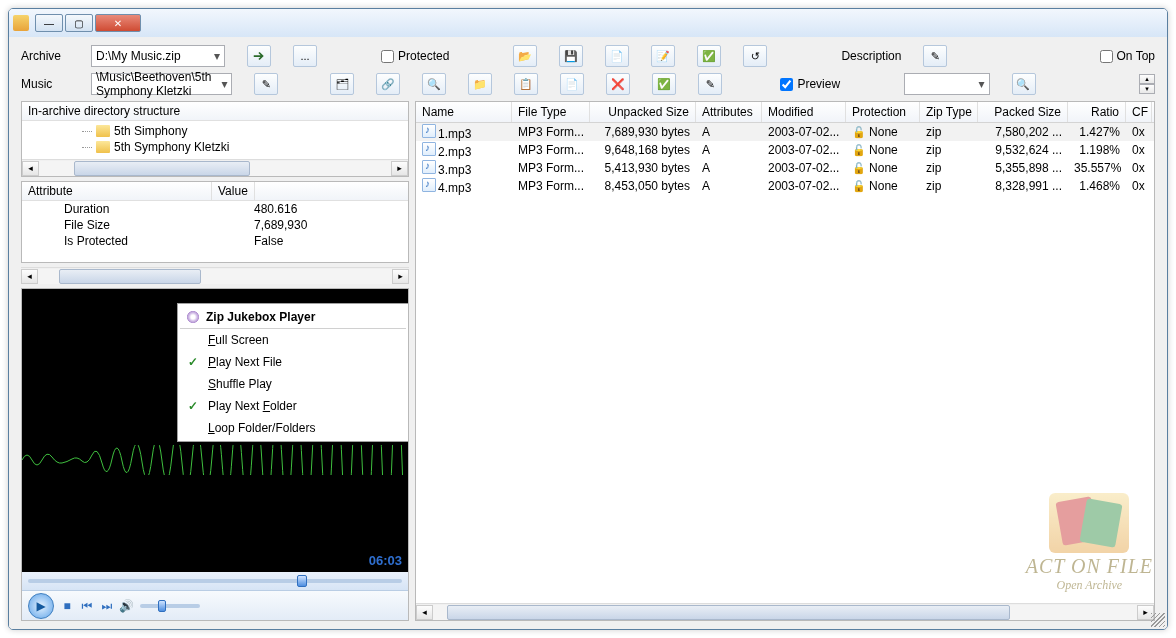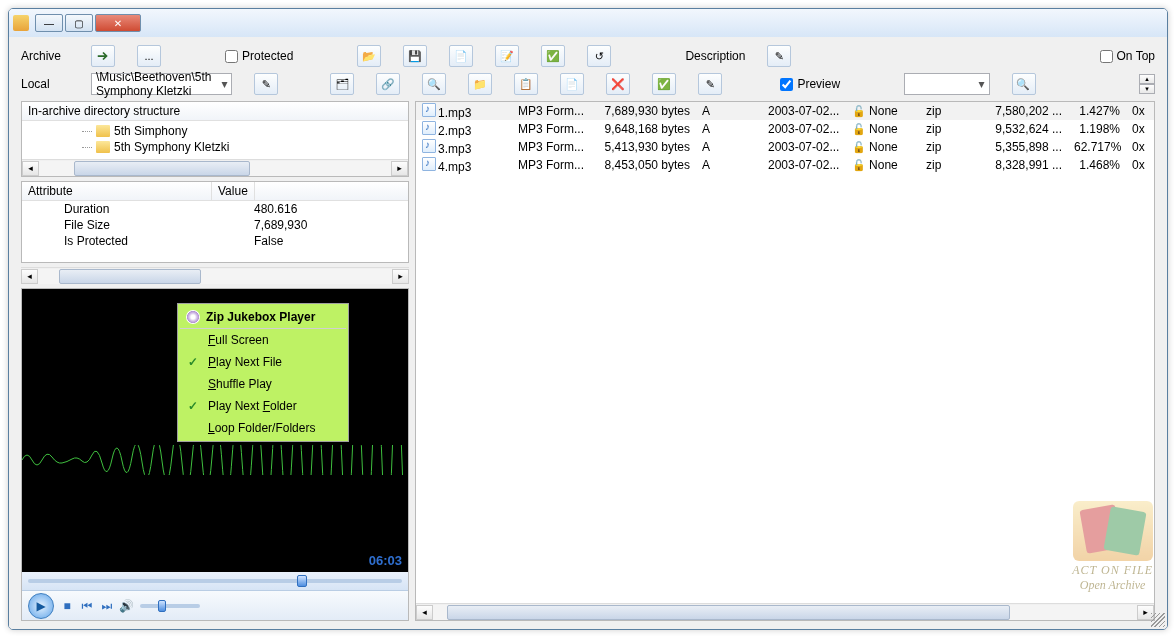--- a/index.html
+++ b/index.html
@@ -40,21 +40,21 @@
 .attr-header .col:first-child { width:190px;}
 .attr-body { flex:1; overflow:hidden;}
 .attr-row { display:flex;margin-left:36px;}
 .attr-row .cell { padding:1px 6px;}
 .attr-row .cell:first-child { width:190px;}
 .player-panel { flex:1; display:flex; flex-direction:column; background:#000; position:relative;}
 .vis { flex:1; position:relative; overflow:hidden;}
 .wave { position:absolute; left:0; right:0; top:55%; height:30px;}
 .wave path { stroke:#3fbf3f; stroke-width:1; fill:none;}
 .time { position:absolute; right:6px; bottom:4px; color:#2f6fd0; font-size:13px; font-weight:bold;}
-.ctx-menu { position:absolute; left:155px; top:14px; width:172px; background:#bef264; border:1px solid #a0a0a0; box-shadow:2px 2px 4px rgba(0,0,0,0.3); padding:2px;}
+.ctx-menu { position:absolute; left:155px; top:14px; width:232px; background:#ffffff; border:1px solid #a0a0a0; box-shadow:2px 2px 4px rgba(0,0,0,0.3); padding:2px;}
 .ctx-header { display:flex; align-items:center; gap:6px; padding:4px 6px; font-weight:bold; border-bottom:1px solid #d0d0d0;}
 .ctx-header .cd-icon { width:14px;height:14px;border-radius:50%; background:radial-gradient(#fff 20%,#d4c0e8 40%,#b090d0 60%,#fff 62%);}
 .ctx-item { display:flex; align-items:center; padding:4px 6px 4px 28px; position:relative; cursor:default;}
 .ctx-item .chk { position:absolute; left:8px; color:#2a8a2a; font-weight:bold;}
 .ctx-item u { text-decoration:underline;}
 .seek-bar { height:18px; background:linear-gradient(#eaf1fb,#d6e4f5); display:flex; align-items:center; padding:0 6px;}
 .seek-track { flex:1; height:4px; background:#b8cde6; border-radius:2px; position:relative;}
 .seek-thumb { position:absolute; top:-4px; width:10px; height:12px; background:linear-gradient(#cfe3ff,#4f8fe0); border:1px solid #2f6fbf; border-radius:2px;}
 .controls { height:30px; background:linear-gradient(#f7fafd,#e3ecf7); display:flex; align-items:center; gap:6px; padding:0 6px; border-top:1px solid #b9cde4;}
 .play-btn { width:26px;height:26px;border-radius:50%; background:radial-gradient(#e3f1ff,#5fa3e8); border:1px solid #3f7fc0; display:flex;align-items:center;justify-content:center; color:#155a9f;}
@@ -69,21 +69,21 @@
 .grid-row.sel { background:#f2f2f2;}
 .gc { padding:0 6px; white-space:nowrap; overflow:hidden;}
 .mp3-icon { width:14px;height:14px; display:inline-block; margin-right:2px; background:linear-gradient(#fff,#e0eefc); border:1px solid #8fb4e0; border-radius:1px; position:relative;}
 .mp3-icon::after { content:"♪"; position:absolute; left:2px; top:-1px; font-size:10px; color:#2f6fbf;}
 .lock-icon { color:#2a9a4a; font-size:11px;}
 .c-name{width:96px;} .c-ft{width:78px;} .c-us{width:106px;text-align:right;} .c-at{width:66px;} .c-mod{width:84px;} .c-prot{width:74px;} .c-zt{width:58px;} .c-ps{width:90px;text-align:right;} .c-ratio{width:58px;text-align:right;} .c-cf{width:26px;}
 .watermark { position:absolute; right:14px; bottom:36px; text-align:center; opacity:0.55; font-style:italic; pointer-events:none;}
 .watermark .wm-icon { width:80px;height:60px; margin:0 auto 2px; background:linear-gradient(#f6e0a0,#e8b060); border-radius:6px; position:relative;}
 .watermark .wm-icon::before{content:"";position:absolute;left:10px;top:6px;width:36px;height:44px;background:#d05050;border-radius:3px;transform:rotate(-10deg);}
 .watermark .wm-icon::after{content:"";position:absolute;right:10px;top:8px;width:36px;height:44px;background:#50a060;border-radius:3px;transform:rotate(10deg);}
-.watermark .l1 { font-family:"Times New Roman",serif; font-size:12px; color:#8a7a3a; letter-spacing:1px;}
+.watermark .l1 { font-family:"Times New Roman",serif; font-size:20px; color:#8a7a3a; letter-spacing:1px;}
 .watermark .l2 { font-family:"Times New Roman",serif; font-size:12px; color:#8a7a3a;}
 .resize-grip { position:absolute; right:2px; bottom:2px; width:14px;height:14px; background:repeating-linear-gradient(135deg,#999,#999 1px,transparent 1px,transparent 3px);}
 .spinner { width:16px; display:flex; flex-direction:column;}
 .spinner .sp { height:10px; border:1px solid #abadb3; background:linear-gradient(#fdfdfd,#e8e8e8); font-size:7px; display:flex;align-items:center;justify-content:center;}
 </style>
 </head>
 <body>
 
 <div class="window">
   <div class="titlebar">
@@ -92,20 +92,23 @@
       <div class="win-btn">—</div>
       <div class="win-btn">▢</div>
       <div class="win-btn close">✕</div>
     </div>
   </div>
 
   <div class="content">
 
     <div class="row">
       <span class="lbl">Archive</span>
+      <div class="combo">
+          <span>D:\My Music.zip</span>
+        </div>
       <div class="icon-btn">
           <svg viewBox="0 0 16 16">
             <path d="M2 8h9M8 4l4 4-4 4" stroke="#2a6a2a" stroke-width="2" fill="none"></path>
           </svg>
         </div>
       <div class="icon-btn">...</div>
       <div style="width:20px"></div>
       <label class="check">
           <input type="checkbox" style="">
           <span>Protected</span>
@@ -121,21 +124,21 @@
       <span>Description</span>
       <div class="icon-btn">✎</div>
       <div style="flex:1"></div>
       <label class="check">
           <input type="checkbox" style="">
           <span>On Top</span>
         </label>
     </div>
 
     <div class="row">
-      <span class="lbl">Local</span>
+      <span class="lbl">Music</span>
       <div class="combo" style="max-width:262px">
           <span>\Music\Beethoven\5th Symphony Kletzki</span>
         </div>
       <div class="icon-btn">✎</div>
       <div style="width:8px"></div>
       <div class="icon-btn">🗂</div>
       <div class="icon-btn">🔗</div>
       <div class="icon-btn">🔍</div>
       <div class="icon-btn">📁</div>
       <div class="icon-btn">📋</div>
@@ -255,20 +258,32 @@
             <div class="ctrl-sm">⏭</div>
             <div class="ctrl-sm">🔊</div>
             <div class="vol-track">
                 <div class="vol-thumb"></div>
               </div>
           </div>
         </div>
       </div>
 
       <div class="right-pane">
+        <div class="grid-header">
+          <div class="gh c-name">Name</div>
+          <div class="gh c-ft">File Type</div>
+          <div class="gh c-us">Unpacked Size</div>
+          <div class="gh c-at">Attributes</div>
+          <div class="gh c-mod">Modified</div>
+          <div class="gh c-prot">Protection</div>
+          <div class="gh c-zt">Zip Type</div>
+          <div class="gh c-ps">Packed Size</div>
+          <div class="gh c-ratio">Ratio</div>
+          <div class="gh c-cf">CF</div>
+        </div>
         <div class="grid-body" id="grid-body">
             <div class="grid-row sel">
               <div class="gc c-name"><span class="mp3-icon"></span>1.mp3</div>
               <div class="gc c-ft">MP3 Form...</div>
               <div class="gc c-us">7,689,930 bytes</div>
               <div class="gc c-at">A</div>
               <div class="gc c-mod">2003-07-02...</div>
               <div class="gc c-prot"><span class="lock-icon">🔓</span> None</div>
               <div class="gc c-zt">zip</div>
               <div class="gc c-ps">7,580,202 ...</div>
@@ -289,21 +304,21 @@
             </div>
             <div class="grid-row">
               <div class="gc c-name"><span class="mp3-icon"></span>3.mp3</div>
               <div class="gc c-ft">MP3 Form...</div>
               <div class="gc c-us">5,413,930 bytes</div>
               <div class="gc c-at">A</div>
               <div class="gc c-mod">2003-07-02...</div>
               <div class="gc c-prot"><span class="lock-icon">🔓</span> None</div>
               <div class="gc c-zt">zip</div>
               <div class="gc c-ps">5,355,898 ...</div>
-              <div class="gc c-ratio">62.717%</div>
+              <div class="gc c-ratio">35.557%</div>
               <div class="gc c-cf">0x</div>
             </div>
             <div class="grid-row">
               <div class="gc c-name"><span class="mp3-icon"></span>4.mp3</div>
               <div class="gc c-ft">MP3 Form...</div>
               <div class="gc c-us">8,453,050 bytes</div>
               <div class="gc c-at">A</div>
               <div class="gc c-mod">2003-07-02...</div>
               <div class="gc c-prot"><span class="lock-icon">🔓</span> None</div>
               <div class="gc c-zt">zip</div>

